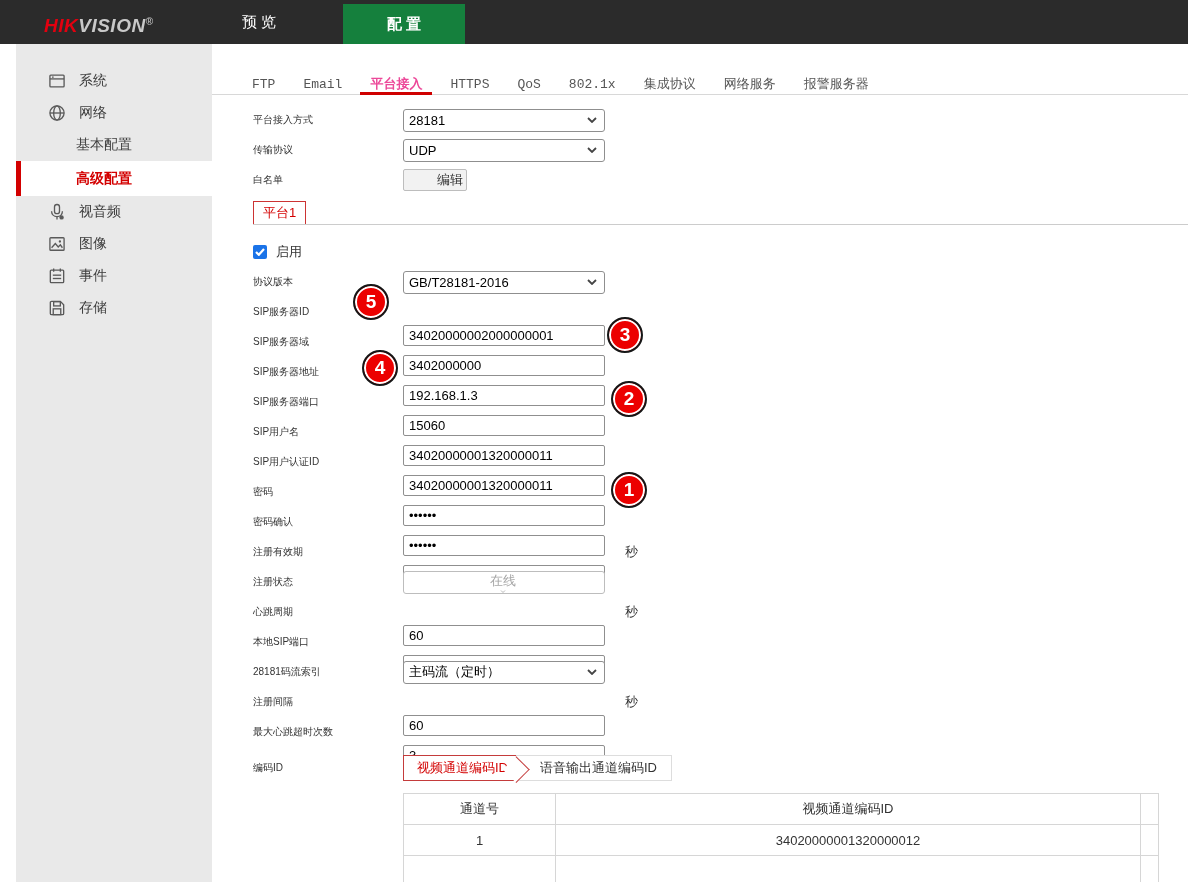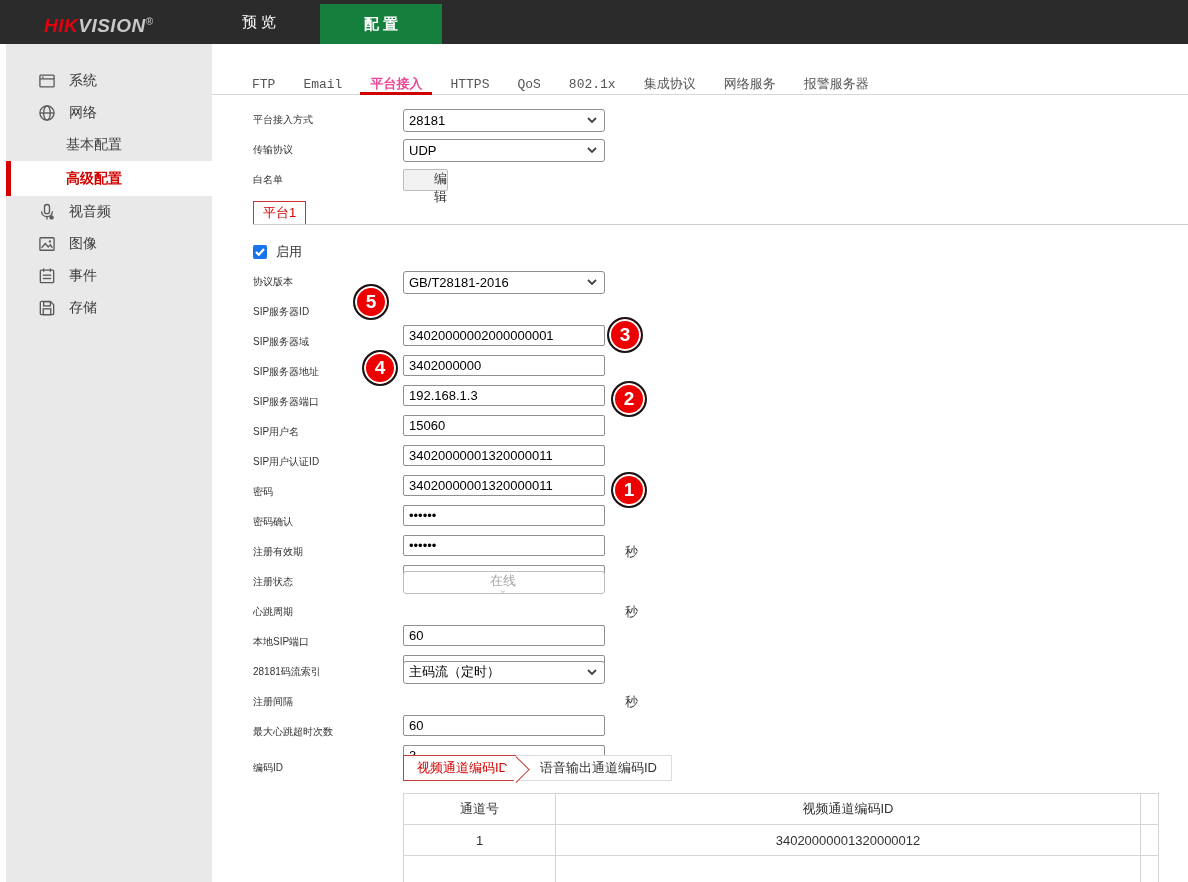--- a/index.html
+++ b/index.html
@@ -7,27 +7,27 @@
   body { position:relative; overflow:hidden; background:#fff;
          font-family:"Liberation Sans","DejaVu Sans",sans-serif; color:#333; }
 
   
   .topbar { position:absolute; left:0; top:0; width:1188px; height:44px; background:#2b2b2b; }
   .logo { position:absolute; left:44px; top:0; height:44px; line-height:44px;
           font-size:19px; font-weight:bold; font-style:italic; letter-spacing:.5px; }
   .logo .hik { color:#e3000f; }
   .logo .vision { color:#c9c9c9; }
   .logo .reg { color:#b5b5b5; font-size:10px; font-style:normal; vertical-align:super; }
-  .navtabs { position:absolute; left:198px; top:0; height:44px; display:flex; }
+  .navtabs { position:absolute; left:198px; top:0; height:44px; display:flex;gap:23px; }
   .navtab { width:122px; height:44px; line-height:44px; text-align:center;
             color:#fff; font-size:15px; cursor:pointer; }
   .navtab.active { height:40px; line-height:40px; margin-top:4px; background:#15803d; font-weight:bold; }
 
   
-  .sidebar { position:absolute; left:6px; top:44px; width:212px; height:838px; background:#e9e9e9; padding-top:21px; }
+  .sidebar { position:absolute; left:16px; top:44px; width:212px; height:838px; background:#e9e9e9; padding-top:21px; }
   .side-item { height:32px; display:flex; align-items:center; padding-left:30px; cursor:pointer; }
   .side-item .ic { width:22px; height:22px; margin-right:11px; display:flex; align-items:center; justify-content:center; }
   .side-item .ic svg { stroke:#5a5a5a; fill:none; stroke-width:1.6; }
   .side-label { font-size:14px; color:#3c3c3c; }
   .side-sub { height:32px; display:flex; align-items:center; padding-left:60px; cursor:pointer; font-size:14px; color:#3c3c3c; }
   .side-sub.active { background:#fff; border-left:5px solid #d30000; padding-left:55px;
                      color:#d30000; font-weight:bold; height:35px; }
 
   
   .content { position:absolute; left:212px; top:44px; width:976px; height:838px; background:#fff; }
@@ -43,21 +43,21 @@
   .fin { width:202px; height:21px; border:1px solid #8f8f8f; border-radius:2px;
          font-size:13px; padding:0 5px; color:#000; background:#fff;
          font-family:"Liberation Sans","DejaVu Sans",sans-serif;margin-top:46px; }
   .fsel { width:202px; height:23px; border:1px solid #8f8f8f; border-radius:3px; background:#fff;
           display:flex; align-items:center; justify-content:space-between; padding:0 7px 0 5px;
           font-size:13px; color:#000; cursor:pointer; }
   .fsel svg { stroke:#444; fill:none; stroke-width:1.8; }
   .fsel.disabled { border-color:#bdbdbd; color:#a6a6a6; cursor:default;flex-direction:column; }
   .fsel.disabled svg { stroke:#b0b0b0; }
   .suffix { margin-left:20px; font-size:13px; color:#333; }
-  .btn { width:45px; height:22px; background:#f2f2f2; border:1px solid #bdbdbd; border-radius:2px;
+  .btn { width:64px; height:22px; background:#f2f2f2; border:1px solid #bdbdbd; border-radius:2px;
          font-size:13px; color:#333; cursor:pointer; font-family:inherit;padding-left:30px; }
 
   .platform-tabwrap { margin-top:6px; border-bottom:1px solid #ccc; }
   .platform-tab { width:53px; height:23px; border:1px solid #c33; border-bottom:none; background:#fff;
                   color:#d30000; font-size:13px; display:flex; align-items:center; justify-content:center;
                   cursor:pointer; }
 
   .sec2 { margin-top:12px; }
   .cbrow { display:flex; align-items:center; height:30px; }
   .cb { width:14px; height:14px; background:#1a73e8; border-radius:2px; margin-right:9px;

